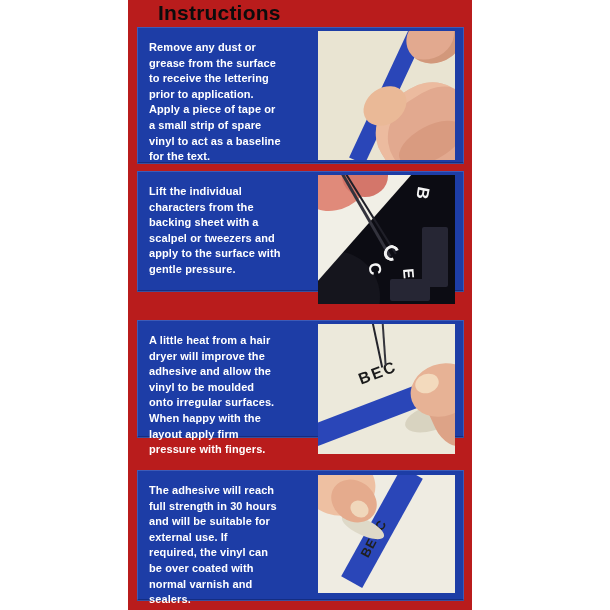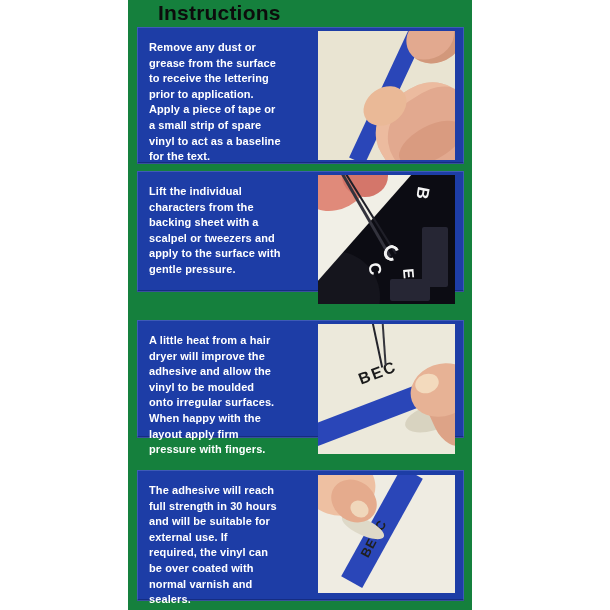--- a/index.html
+++ b/index.html
@@ -1,18 +1,18 @@
 <!DOCTYPE html>
 <html><head>
 <meta charset="utf-8">
 <style>
   html,body{margin:0;padding:0;background:#ffffff;}
   .stage{position:relative;width:610px;height:610px;background:#ffffff;overflow:hidden;
          font-family:"Liberation Sans",sans-serif;}
-  .card{position:absolute;left:128px;top:0;width:344px;height:610px;background:#15803d;}
+  .card{position:absolute;left:128px;top:0;width:344px;height:610px;background:#b91c1c;}
   .card-title{position:absolute;left:30px;top:1px;font-size:21px;font-weight:bold;color:#0c0c0c;
               letter-spacing:0.2px;}
   .panel{position:absolute;left:9px;width:327px;background:#1d3da6;
          box-shadow:inset 0 0 0 1px rgba(150,170,230,0.28), inset 0 -2px 0 rgba(8,18,60,0.35);}
   .panel-1{top:27px;height:137px;}
   .panel-2{top:171px;height:121px;}
   .panel-3{top:320px;height:118px;}
   .panel-4{top:470px;height:131px;}
   .panel-text{position:absolute;left:12px;top:13px;width:172px;color:#ffffff;font-weight:bold;
               font-size:11px;line-height:15.6px;white-space:pre-line;letter-spacing:0.1px;}

